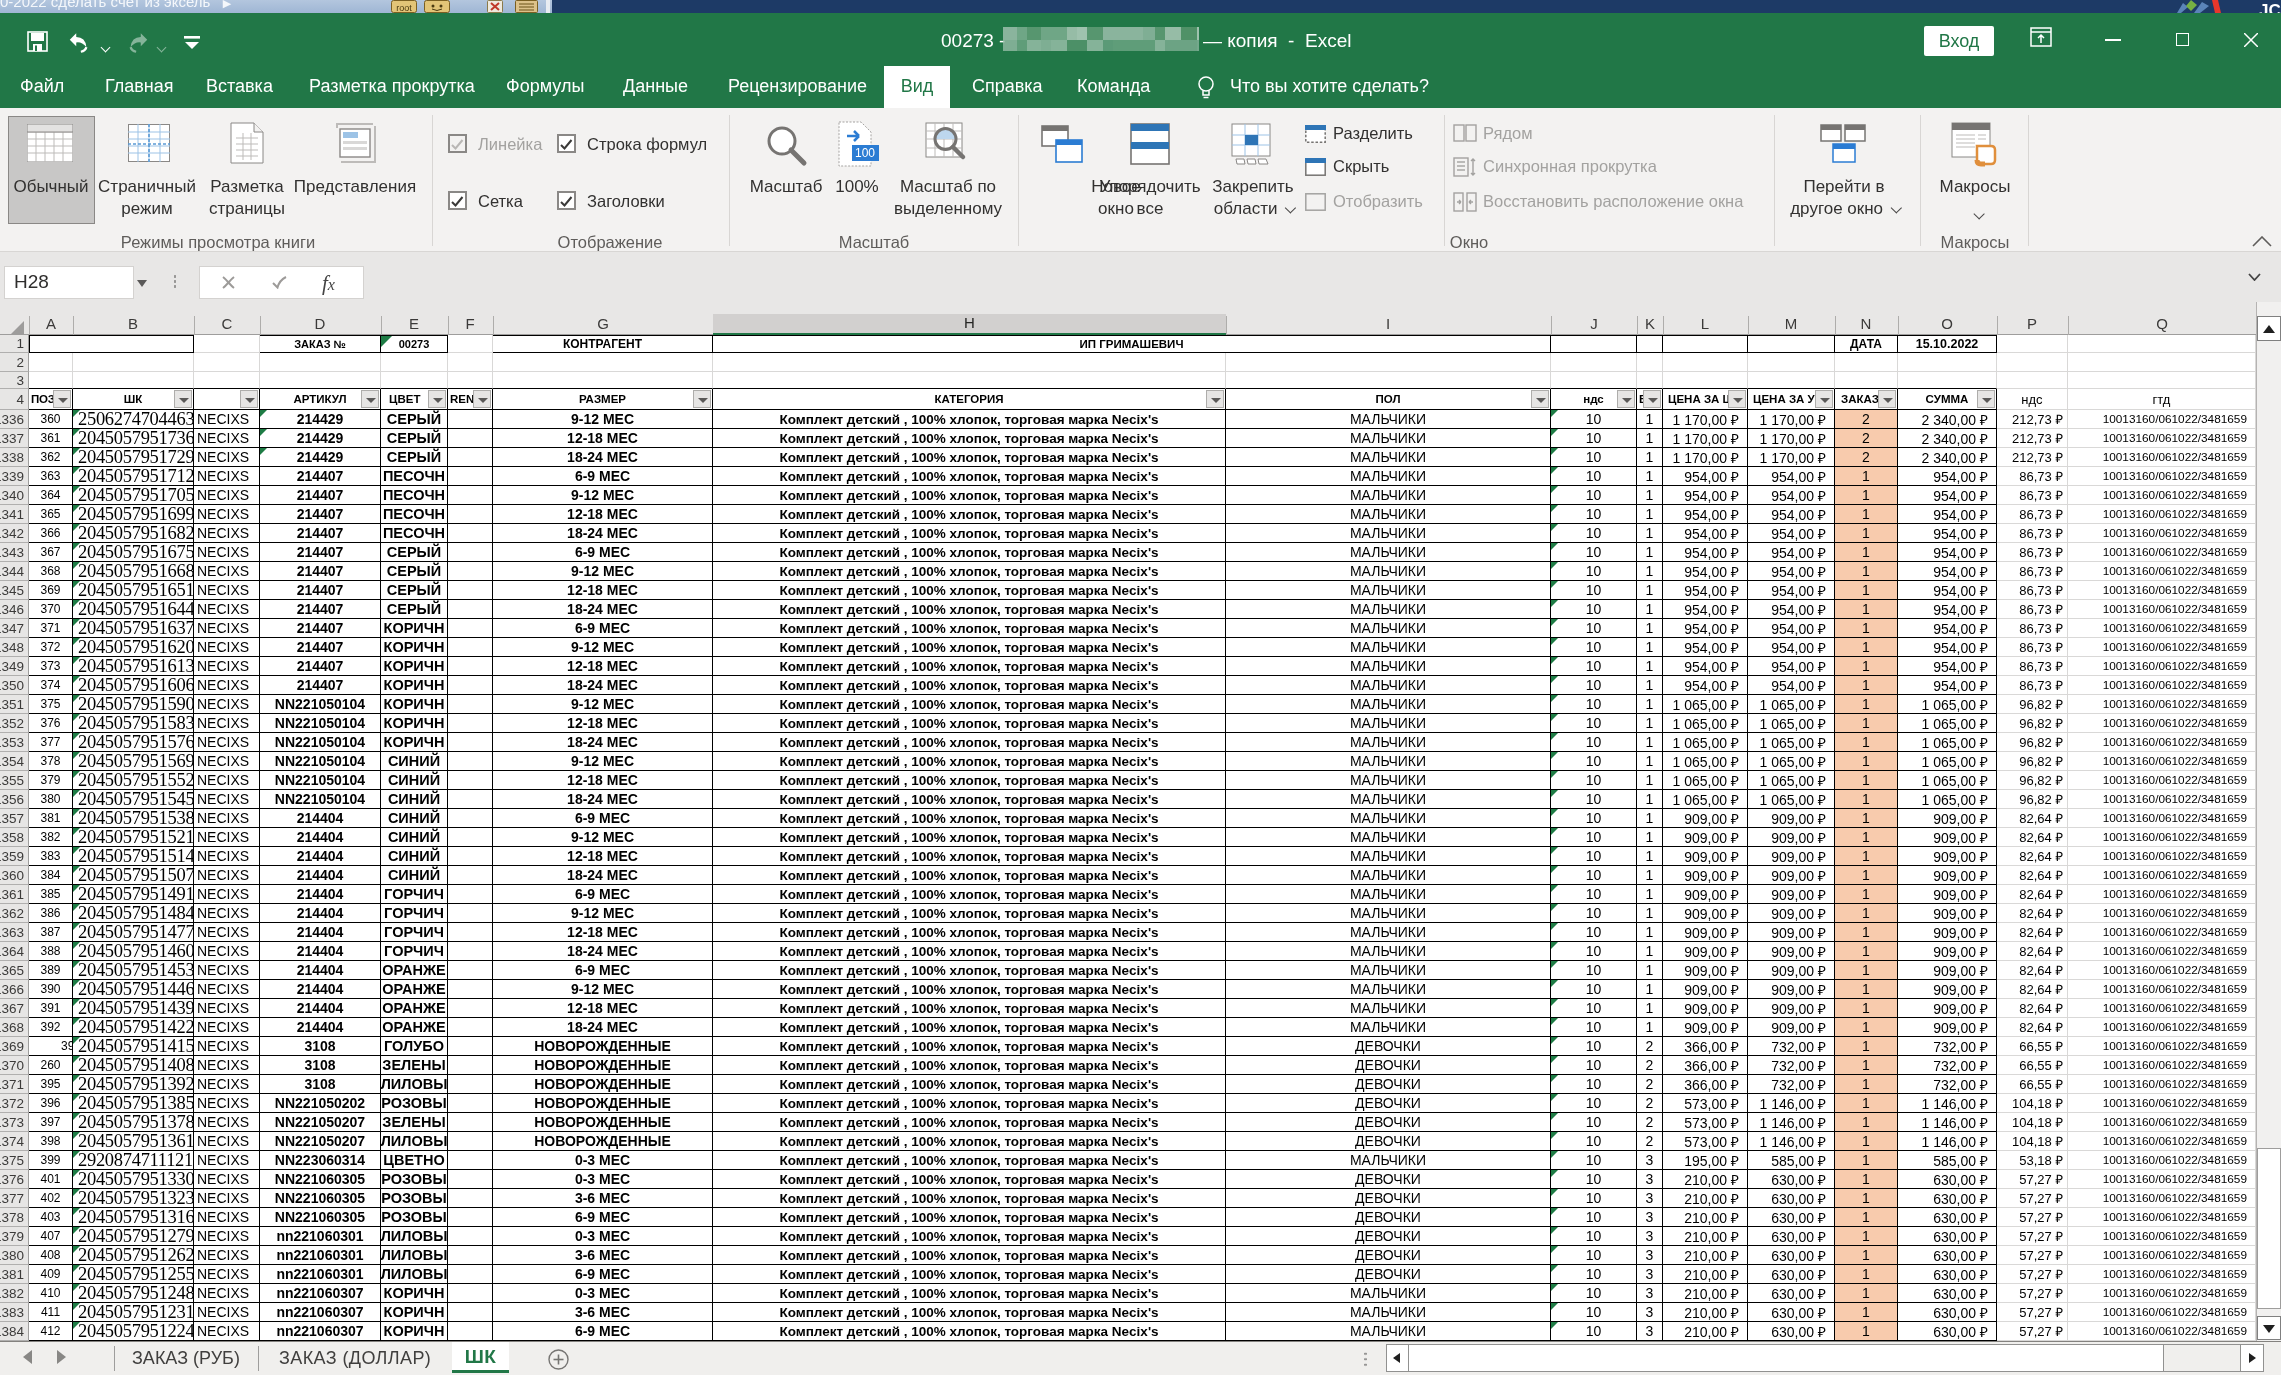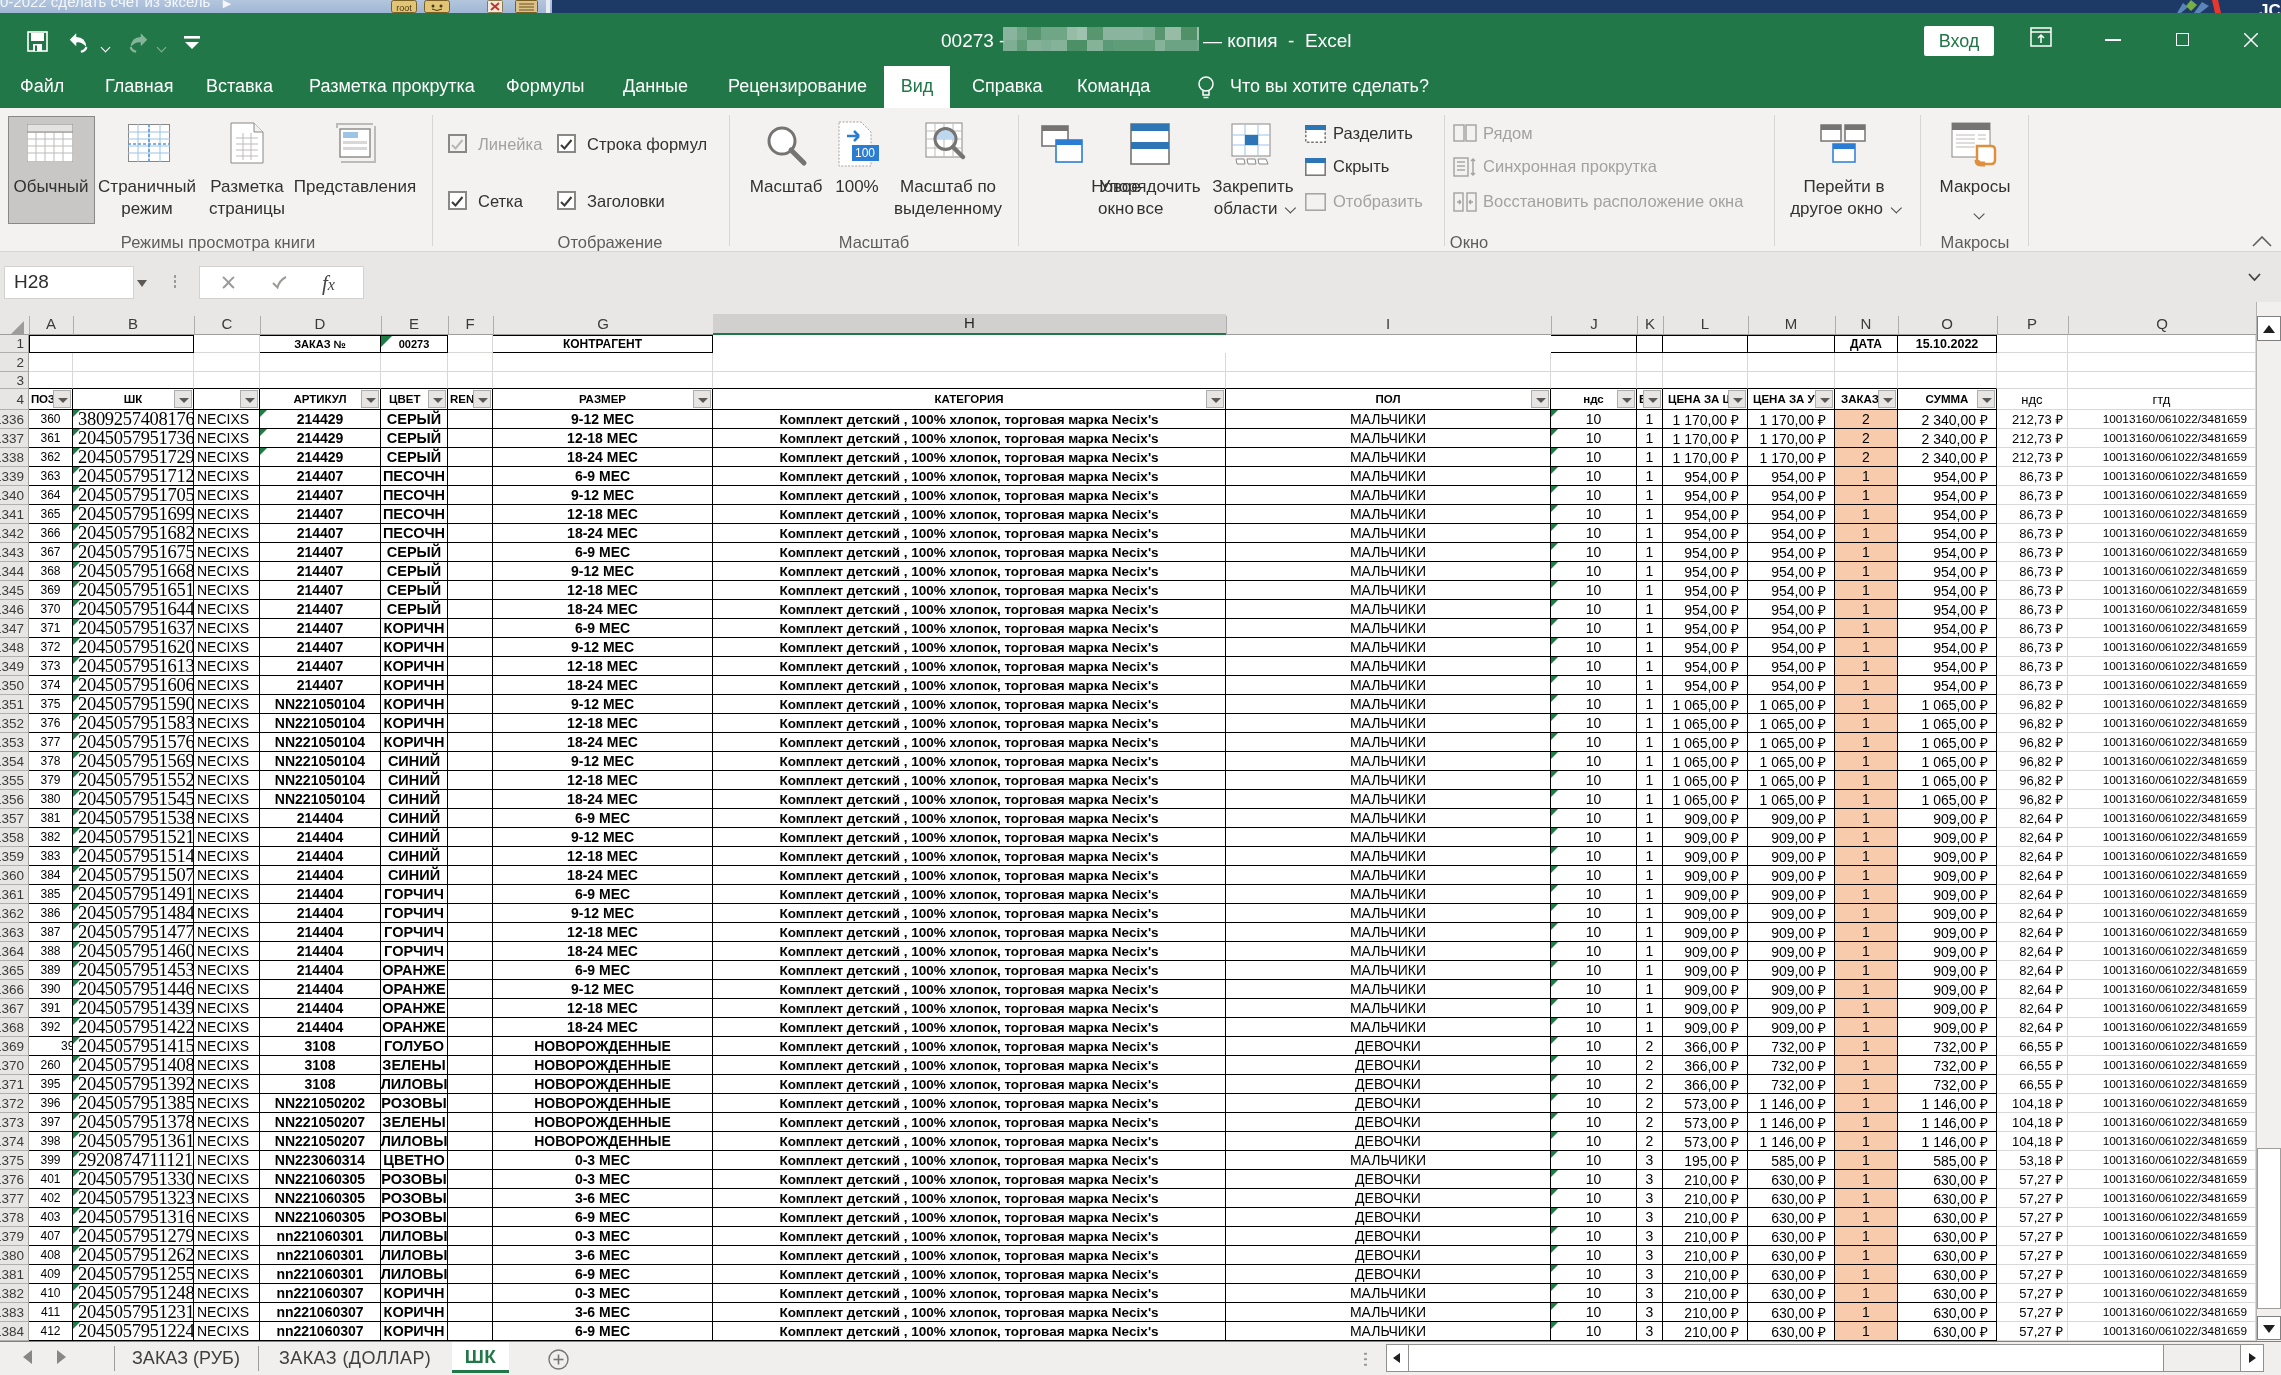--- a/index.html
+++ b/index.html
@@ -504,20 +504,21 @@
 <div class="c g" style="grid-row:50;grid-column:1">1381</div>
 <div class="c g" style="grid-row:51;grid-column:1">1382</div>
 <div class="c g" style="grid-row:52;grid-column:1">1383</div>
 <div class="c g" style="grid-row:53;grid-column:1">1384</div>
 <div class="c bt brd" style="grid-row:1;grid-column:2;grid-column:2/span 2;border-left:1px solid #000;"></div>
 <div class="c " style="grid-row:1;grid-column:4;"></div>
 <div class="c bt brd b ctr" style="grid-row:1;grid-column:5;font-size:11px;">ЗАКАЗ №</div>
 <div class="c bt brd b ctr tribig" style="grid-row:1;grid-column:6;font-size:11px;">00273</div>
 <div class="c " style="grid-row:1;grid-column:7;"></div>
 <div class="c bt brd b ctr" style="grid-row:1;grid-column:8;font-size:12px;">КОНТРАГЕНТ</div>
+<div class="c bt brd b ctr" style="grid-row:1;grid-column:9;grid-column:9/span 2;font-size:11.5px;">ИП ГРИМАШЕВИЧ</div>
 <div class="c bt brd" style="grid-row:1;grid-column:11;"></div>
 <div class="c bt brd" style="grid-row:1;grid-column:12;"></div>
 <div class="c bt brd" style="grid-row:1;grid-column:13;"></div>
 <div class="c bt brd" style="grid-row:1;grid-column:14;"></div>
 <div class="c bt brd b ctr" style="grid-row:1;grid-column:15;font-size:12px;">ДАТА</div>
 <div class="c bt brd b ctr" style="grid-row:1;grid-column:16;font-size:12.5px;">15.10.2022</div>
 <div class="c " style="grid-row:1;grid-column:17;"></div>
 <div class="c " style="grid-row:1;grid-column:18;"></div>
 <div class="c " style="grid-row:2;grid-column:2;"></div>
 <div class="c " style="grid-row:2;grid-column:3;"></div>
@@ -566,21 +567,21 @@
 <div class="c brd ctr b" style="grid-row:4;grid-column:10;font-size:11.5px;">ПОЛ<span class="fbtn"></span></div>
 <div class="c brd ctr b" style="grid-row:4;grid-column:11;font-size:11.5px;">ндс<span class="fbtn"></span></div>
 <div class="c brd lt b" style="grid-row:4;grid-column:12;font-size:11.5px;">В<span class="fbtn"></span></div>
 <div class="c brd lt b" style="grid-row:4;grid-column:13;padding-left:5px;font-size:11.5px;white-space:nowrap;">ЦЕНА ЗА ШТ<span class="fbtn"></span></div>
 <div class="c brd lt b" style="grid-row:4;grid-column:14;padding-left:5px;font-size:11.5px;white-space:nowrap;">ЦЕНА ЗА УП<span class="fbtn"></span></div>
 <div class="c brd lt b" style="grid-row:4;grid-column:15;padding-left:6px;font-size:11.5px;">ЗАКАЗ<span class="fbtn"></span></div>
 <div class="c brd ctr b" style="grid-row:4;grid-column:16;font-size:11.5px;">СУММА<span class="fbtn"></span></div>
 <div class="c ctr p13" style="grid-row:4;grid-column:17;">ндс</div>
 <div class="c ctr p13" style="grid-row:4;grid-column:18;">гтд</div>
 <div class="c brd ctr sm" style="grid-row:5;grid-column:2;">360</div>
-<div class="c brd lt serif tri" style="grid-row:5;grid-column:3;padding-left:5px;">3809257408176</div>
+<div class="c brd lt serif tri" style="grid-row:5;grid-column:3;padding-left:5px;">2506274704463</div>
 <div class="c brd lt" style="grid-row:5;grid-column:4;padding-left:3px;">NECIXS</div>
 <div class="c brd ctr b tri" style="grid-row:5;grid-column:5;">214429</div>
 <div class="c brd ctr b" style="grid-row:5;grid-column:6;font-size:14.5px;">СЕРЫЙ</div>
 <div class="c brd" style="grid-row:5;grid-column:7;"></div>
 <div class="c brd ctr b" style="grid-row:5;grid-column:8;">9-12 МЕС</div>
 <div class="c brd ctr b" style="grid-row:5;grid-column:9;font-size:13.5px;">Комплект детский , 100% хлопок, торговая марка Necix's</div>
 <div class="c brd ctr" style="grid-row:5;grid-column:10;">МАЛЬЧИКИ</div>
 <div class="c brd ctr tri" style="grid-row:5;grid-column:11;">10</div>
 <div class="c brd ctr" style="grid-row:5;grid-column:12;">1</div>
 <div class="c brd rt" style="grid-row:5;grid-column:13;font-size:14px;">1 170,00&nbsp;₽</div>

